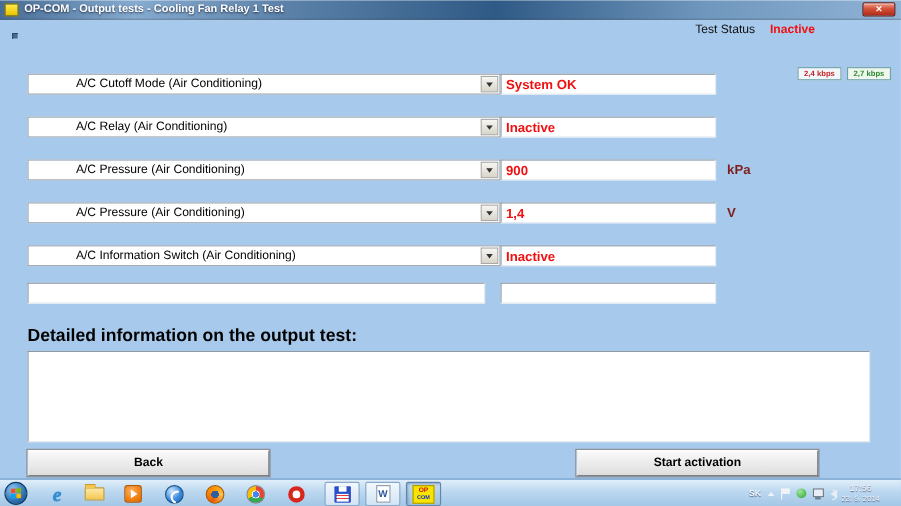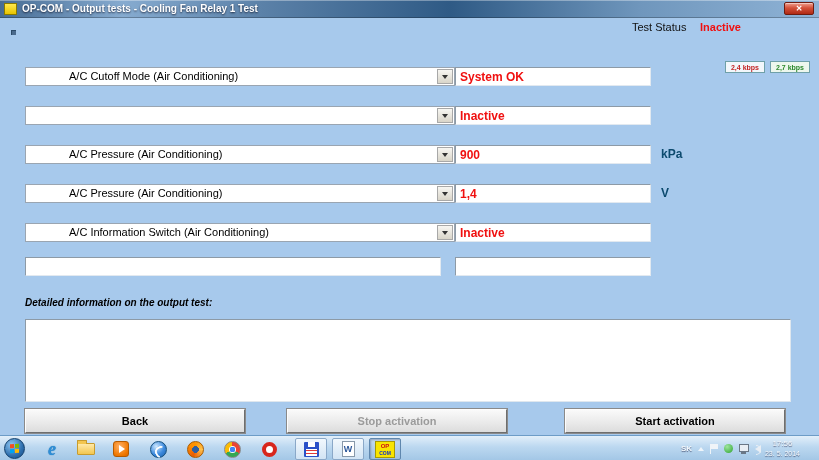--- a/index.html
+++ b/index.html
@@ -42,37 +42,37 @@
   .combo-arrow{position:absolute;right:1px;top:1px;width:16px;height:15px;
     background:linear-gradient(#f7f6f2,#d9d5c9);border:1px solid #a8a8a8;box-sizing:border-box;
     display:flex;align-items:center;justify-content:center;cursor:pointer;}
   .combo-arrow .arr{width:0;height:0;border-left:3px solid transparent;border-right:3px solid transparent;
     border-top:4px solid #333;}
   .plain-field{position:absolute;left:0;top:0;width:416px;height:19px;background:#fff;
     border:1px solid;border-color:#8d9aa6 #e2e9f0 #e2e9f0 #8d9aa6;box-sizing:border-box;}
   .value-field{position:absolute;left:430px;top:0;width:196px;height:19px;background:#fff;
     border:1px solid;border-color:#8d9aa6 #e2e9f0 #e2e9f0 #8d9aa6;box-sizing:border-box;
     font-size:12px;font-weight:bold;color:#f01010;padding:2px 0 0 4px;white-space:nowrap;overflow:hidden;}
-  .unit{position:absolute;left:636px;top:2px;font-size:12px;font-weight:bold;color:#0c4a6e;}
-
-  
-  .details-label{position:absolute;left:25px;top:297px;font-size:10px;font-weight:bold;color:#000;font-style:italic;}
+  .unit{position:absolute;left:636px;top:2px;font-size:12px;font-weight:bold;color:#7f1d1d;}
+
+  
+  .details-label{position:absolute;left:25px;top:297px;font-size:16px;font-weight:bold;color:#000;}
   .details-box{position:absolute;left:25px;top:319px;width:766px;height:83px;background:#fff;
     border:1px solid;border-color:#8d9aa6 #dfe7ee #dfe7ee #8d9aa6;box-sizing:border-box;
     font-size:11px;color:#000;padding:2px 4px;}
 
   
   .btn{position:absolute;top:409px;height:24px;width:220px;
     background:linear-gradient(180deg,#fafafa,#e9e9e9 60%,#dcdcdc);
     border:1px solid;border-color:#fdfdfd #6e6e6e #6e6e6e #fdfdfd;box-sizing:border-box;
     outline:1px solid #8a8a8a;font-size:11px;font-weight:bold;color:#000;text-align:center;
     line-height:22px;cursor:pointer;}
   .btn.back{left:25px;}
   .btn.stop{left:287px;color:#9b9b9b;}
-  .btn.start{left:565px;}
+  .btn.start{left:524px;}
 
   
   .taskbar{position:absolute;left:0;right:0;bottom:0;height:25px;
     background:linear-gradient(180deg,#e2effa,#bcd8f0 45%,#a3c7e6);
     border-top:1px solid #6d9cc7;box-sizing:border-box;}
   .start-orb{position:absolute;left:4px;top:2px;width:21px;height:21px;border-radius:50%;
     background:radial-gradient(circle at 35% 30%,#8ec6f2,#2e6fae 60%,#154a80);
     border:1px solid #123f6b;box-sizing:border-box;cursor:pointer;}
   .orb-panes{position:absolute;left:5px;top:5px;width:9px;height:9px;display:grid;
     grid-template-columns:4px 4px;grid-template-rows:4px 4px;gap:1px;transform:skewY(-4deg);}
@@ -179,20 +179,21 @@
       <span class="combo-arrow">
           <span class="arr"></span>
         </span>
     </div>
     <div class="value-field">System OK</div>
     <span class="unit"></span>
   </div>
 
   <div class="row" style="top:106px">
     <div class="combo">
+      <span class="combo-text">A/C Relay (Air Conditioning)</span>
       <span class="combo-arrow">
           <span class="arr"></span>
         </span>
     </div>
     <div class="value-field">Inactive</div>
     <span class="unit"></span>
   </div>
 
   <div class="row" style="top:145px">
     <div class="combo">
@@ -230,21 +231,20 @@
   <div class="row" style="top:257px">
     <div class="plain-field"></div>
     <div class="value-field"></div>
     <span class="unit"></span>
   </div>
 
   <div class="details-label">Detailed information on the output test:</div>
   <div class="details-box"></div>
 
   <div class="btn back">Back</div>
-  <div class="btn stop">Stop activation</div>
   <div class="btn start">Start activation</div>
 
   <div class="taskbar">
     <div class="start-orb">
       <span class="orb-panes">
           <i></i>
           <i></i>
           <i></i>
           <i></i>
         </span>

